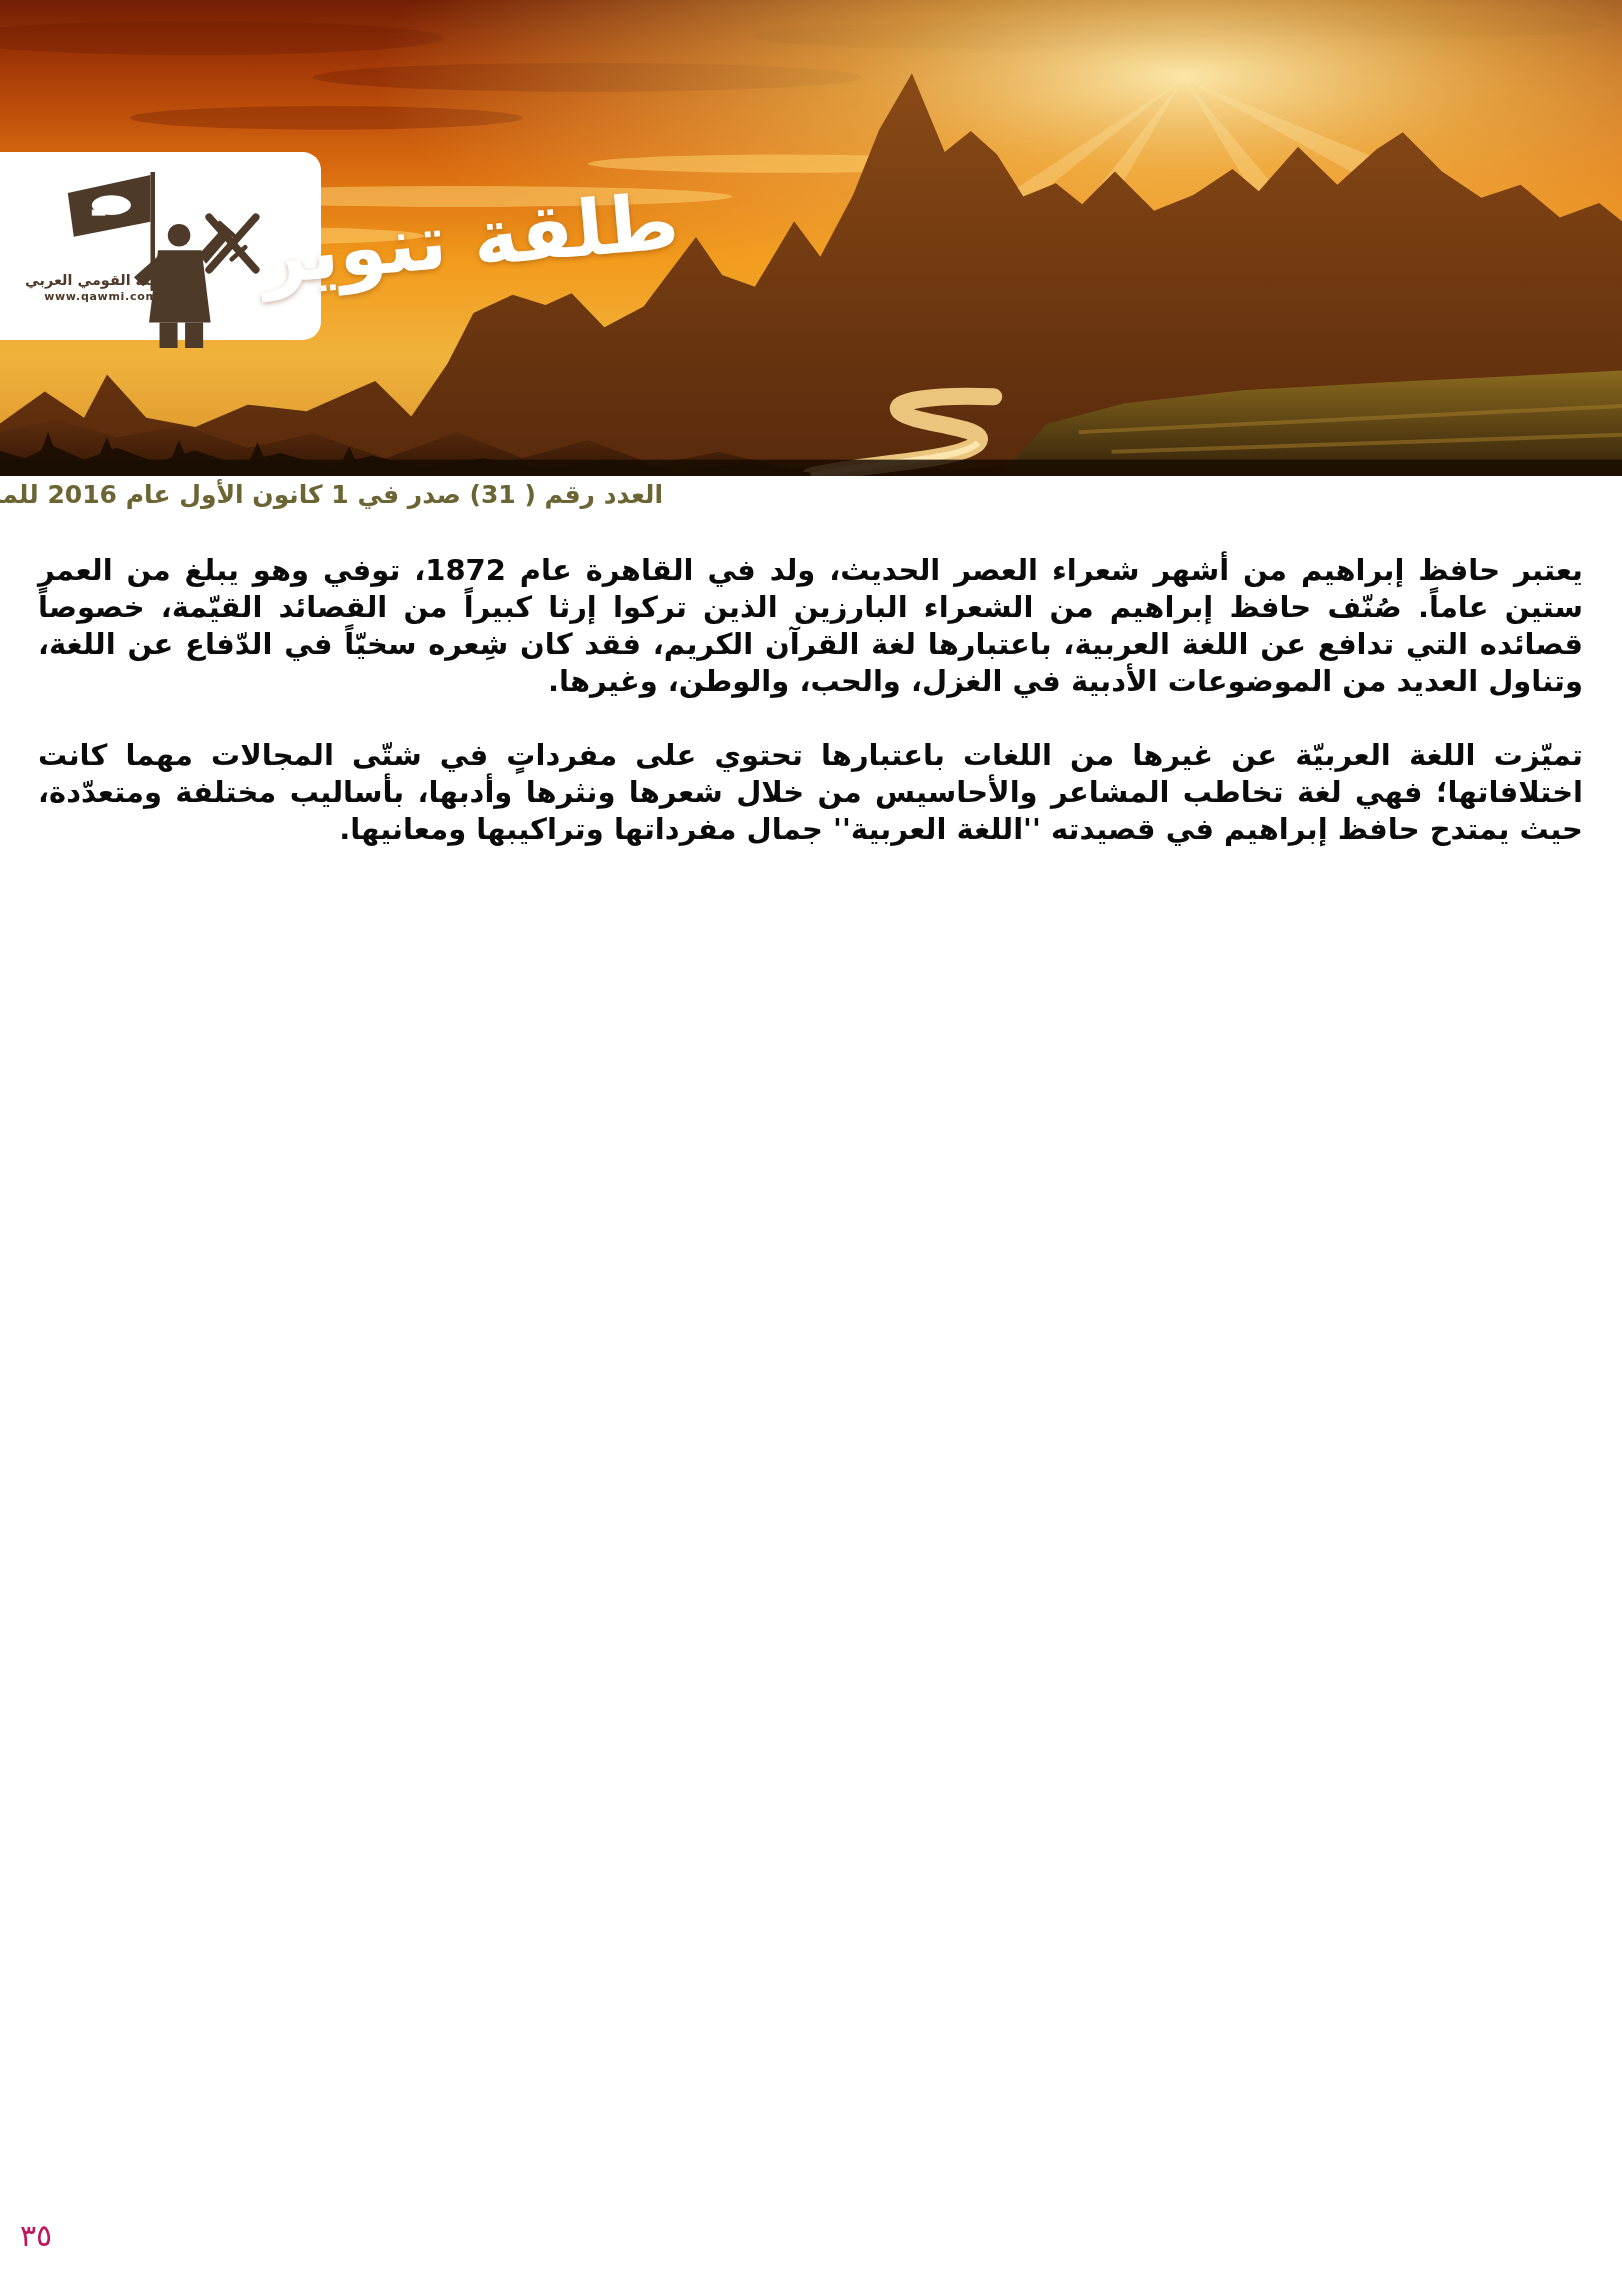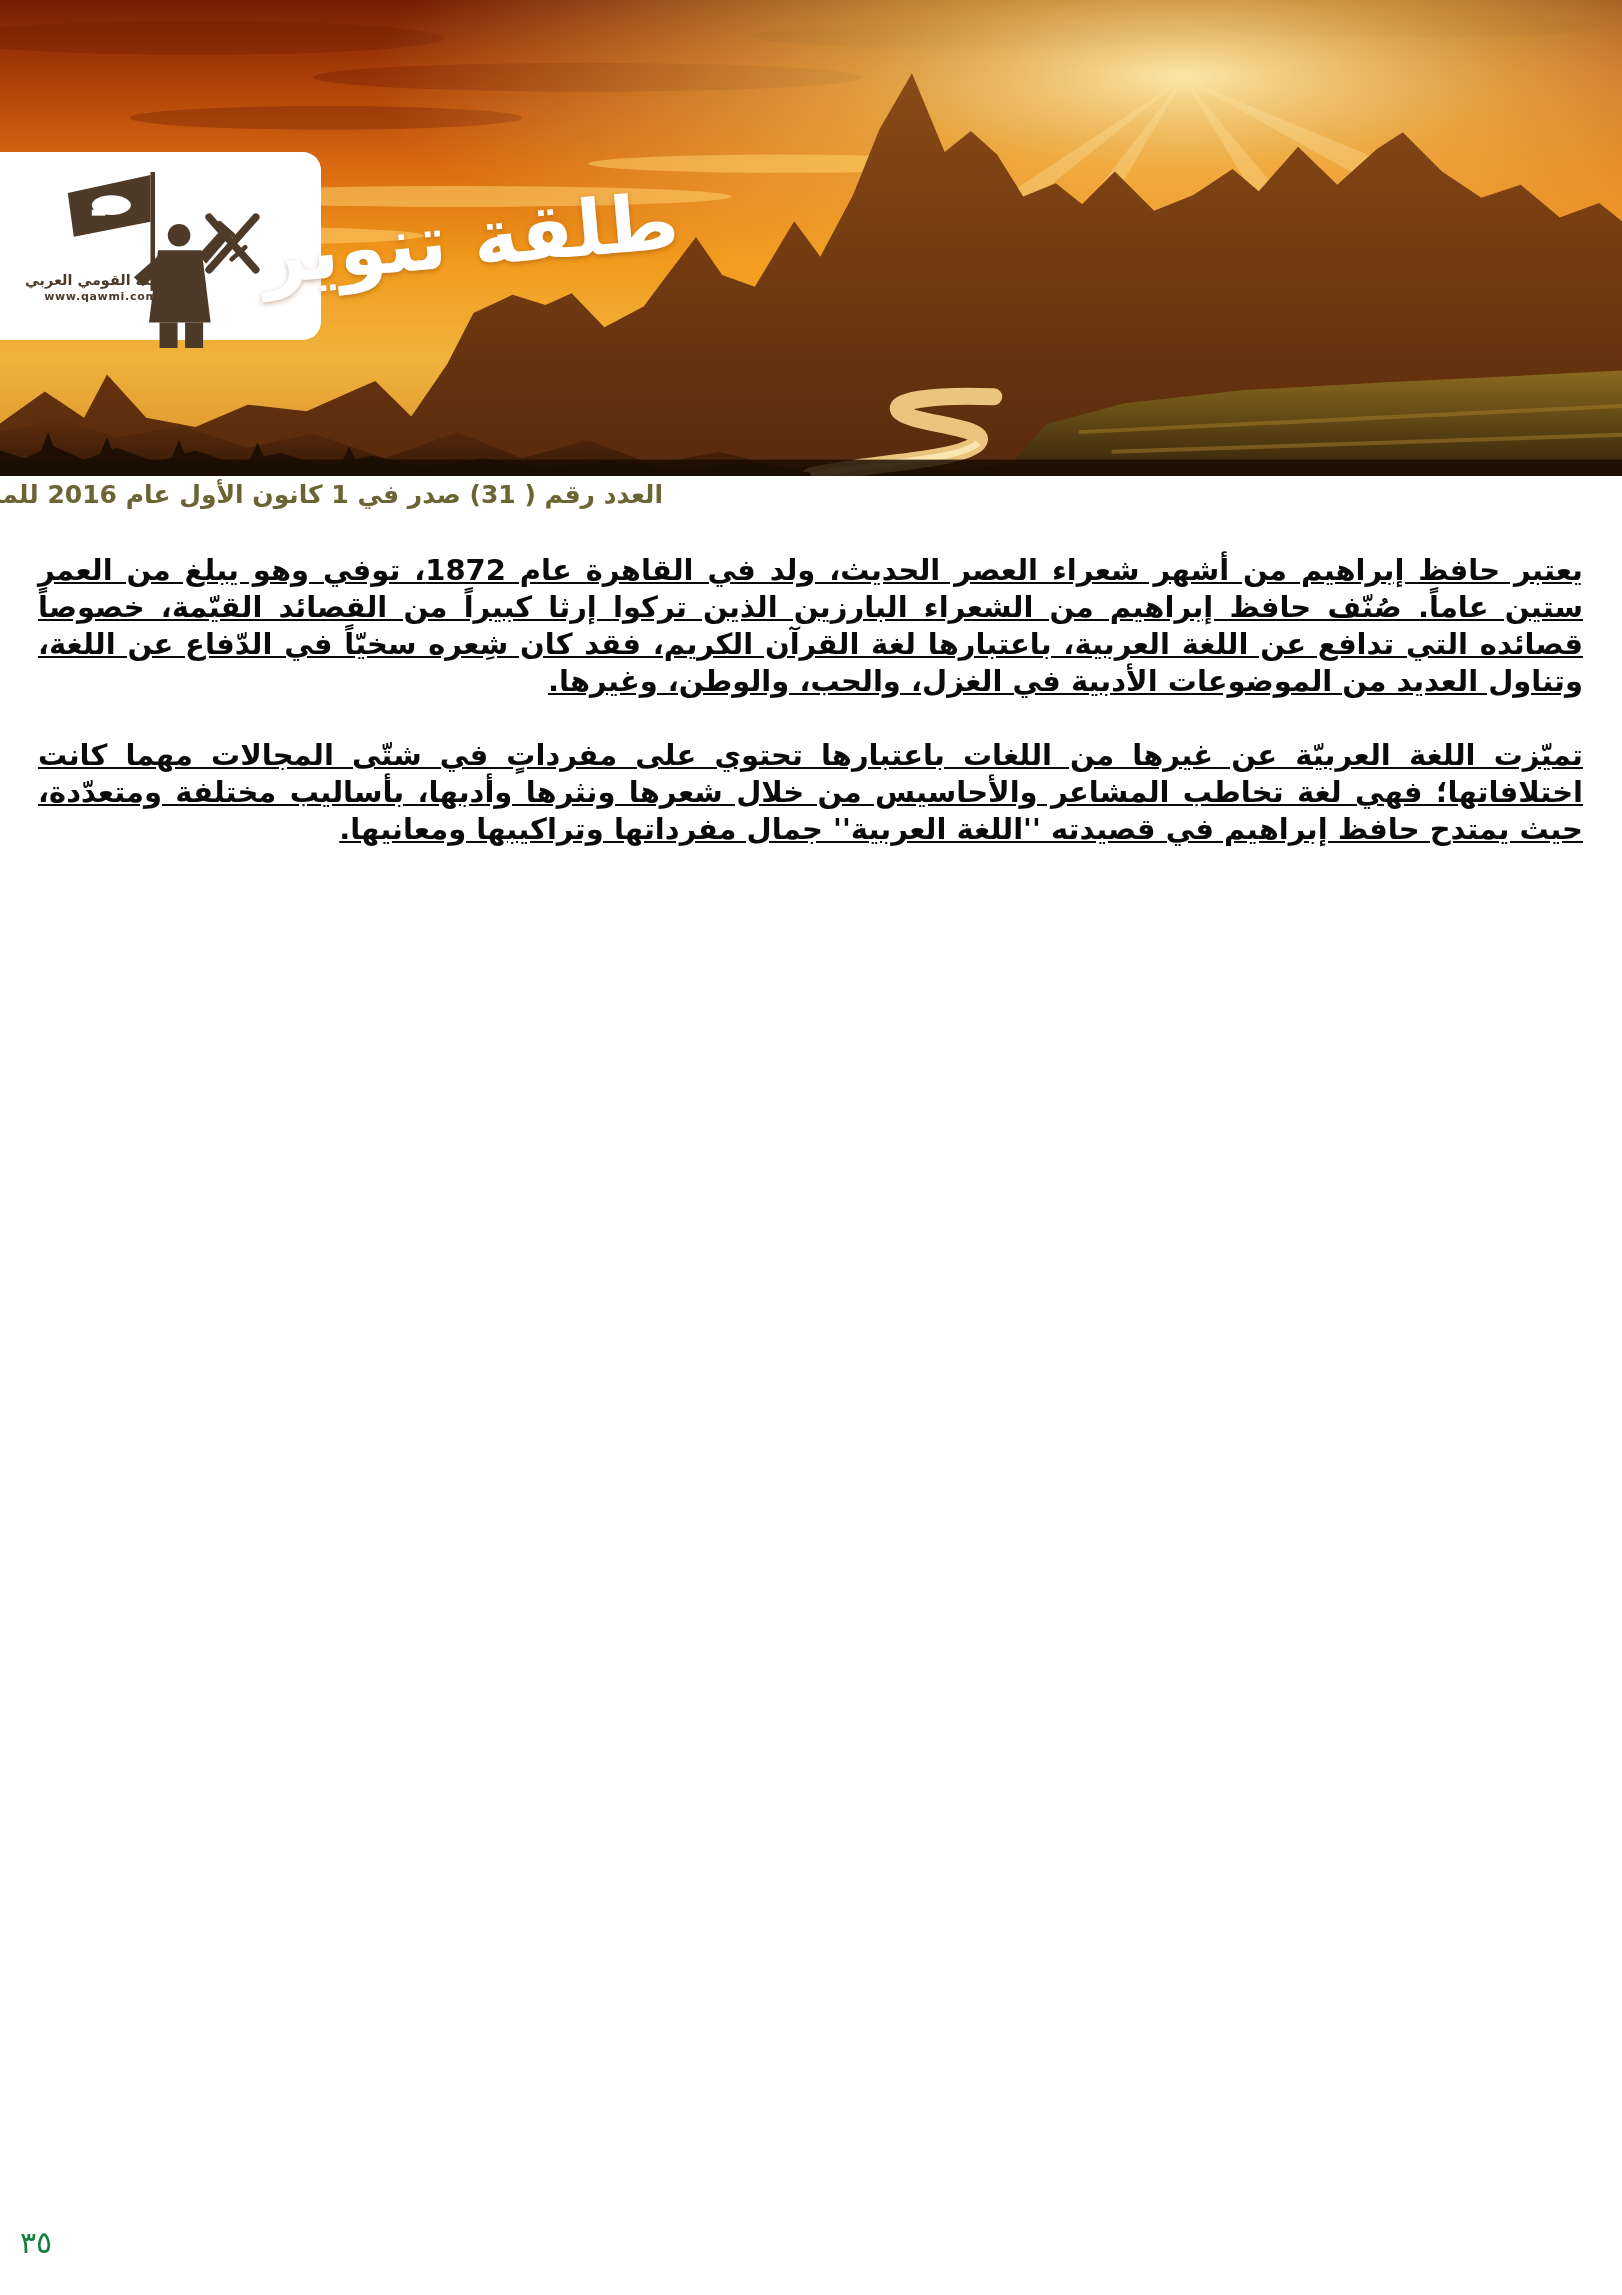--- a/index.html
+++ b/index.html
@@ -42,25 +42,25 @@
     color:#6b6433;font-size:25px;font-weight:bold;
     white-space:nowrap;
   }
   
   .article{
     position:absolute;left:39px;right:39px;top:552px;
     direction:rtl;unicode-bidi:embed;
     color:#0b0b0b;font-size:29px;line-height:37px;font-weight:bold;
     text-align:justify;
   }
-  .article p{margin:0 0 37px 0;text-decoration:underline;}
+  .article p{margin:0 0 37px 0;}
   
   .page-number{
     position:absolute;left:21px;top:2218px;
-    font-size:30px;color:#15803d;direction:rtl;margin-top:7px;
+    font-size:30px;color:#be185d;direction:rtl;
   }
 </style>
 </head>
 <body>
 
 <div class="page">
 
   <header class="hero">
     <svg viewBox="0 0 2480 727" preserveAspectRatio="none" aria-hidden="true">
       <defs>

